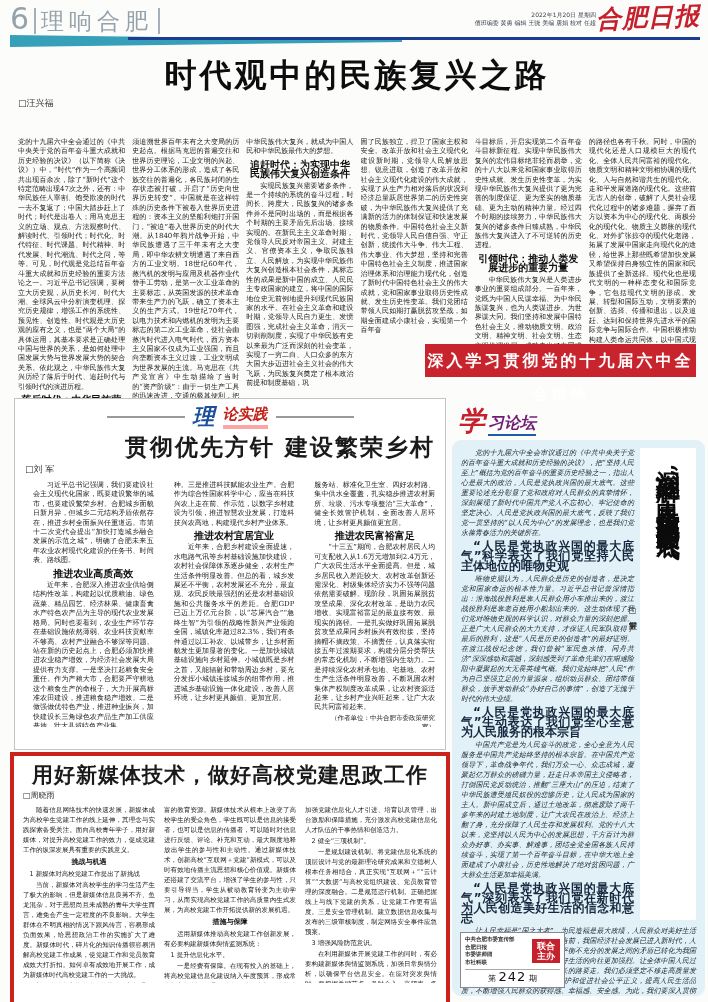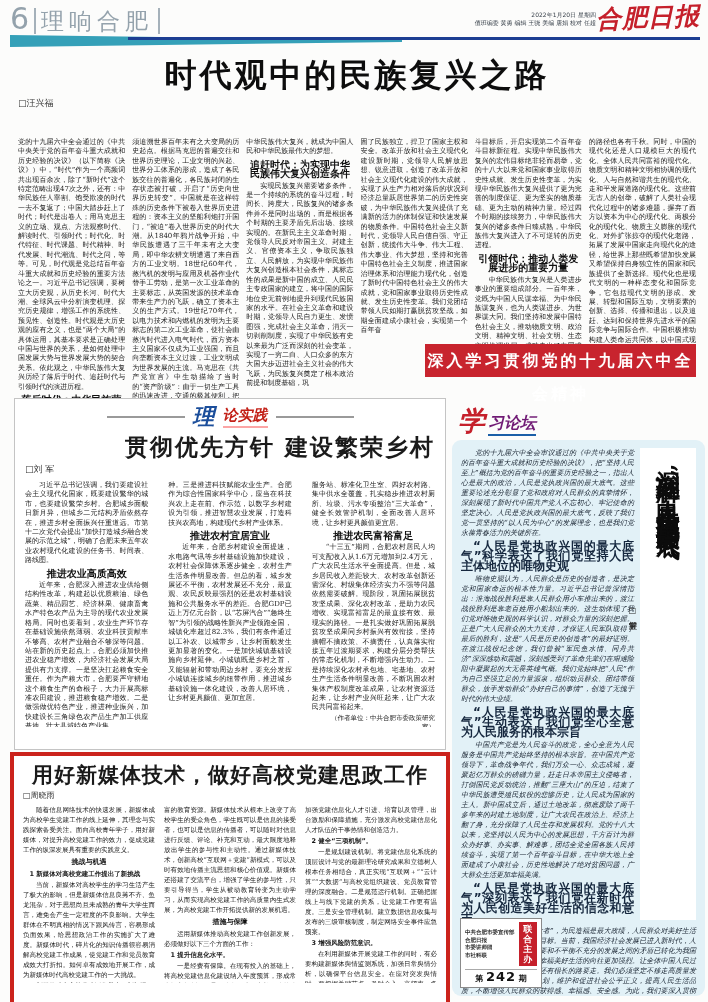--- a/index.html
+++ b/index.html
@@ -33,60 +33,60 @@
        font-family:"DejaVu Sans",sans-serif;color:#111;}
   .banner{position:absolute;left:407px;top:288px;width:271px;height:33px;background:#c8242e;color:#fff;
           font-size:16px;font-weight:bold;letter-spacing:3px;text-align:center;line-height:33px;z-index:5;}
   
   .theory{position:absolute;top:398px;left:14px;width:432px;height:352px;border:1px solid #c4c4c4;
           box-sizing:border-box;background:#fff;padding:5px 10px;}
   .tlogo{display:flex;align-items:center;justify-content:center;gap:8px;height:26px;}
   .rule{width:78px;height:2px;background:#9a9a9a;}
   .tlogo .big{font-family:"DejaVu Serif",serif;font-style:italic;font-weight:bold;font-size:22px;color:#1b4e9b;}
   .tlogo .rest{font-family:"DejaVu Serif",serif;font-style:italic;font-weight:bold;font-size:15px;color:#c32017;
-               border-bottom:2px solid #fca5a5;padding-bottom:1px;}
+               border-bottom:4px solid #fca5a5;padding-bottom:1px;}
   .theory h2{margin:4px 0 0;text-align:right;font-size:23px;line-height:27px;font-weight:bold;letter-spacing:2px;}
   .theory .byline{margin:2px 0 5px;}
-  .theory .cols{display:flex;gap:20px;}
+  .theory .cols{display:flex;gap:20px;margin-left:8px;}
   .theory .col{height:246px;}
   .author{text-align:right;text-indent:0;font-size:6.5px;color:#222;}
   
   .media{position:absolute;top:752px;left:10px;width:440px;height:290px;border:4px solid #cb231c;
          box-sizing:border-box;background:#fff;padding:5px 9px;}
   .media h2{margin:2px 0 0;text-align:center;font-size:21px;line-height:25px;font-weight:bold;letter-spacing:1px;}
   .media .byline{margin:2px 0 4px;font-size:8px;}
   .media .cols{display:flex;gap:9px;}
   .media .col{height:178px;font-size:6.5px;line-height:10px;}
   .media .sub{font-size:7px;margin:2px 0;}
-  .mitem{font-weight:bold;text-indent:1em;margin:1px 0;font-family:"DejaVu Sans",sans-serif;}
+  .mitem{font-weight:normal;text-indent:1em;margin:1px 0;font-family:"DejaVu Sans",sans-serif;}
   
   .forum{position:absolute;top:400px;left:452px;width:253px;height:600px;}
   .flogo{height:36px;margin-left:6px;display:flex;align-items:flex-end;gap:3px;}
   .flogo .big{font-family:"DejaVu Serif",serif;font-style:italic;font-weight:bold;font-size:27px;line-height:30px;color:#c5202b;}
   .flogo .rest{font-family:Liberation Serif, serif;font-style:italic;font-weight:bold;font-size:16px;line-height:20px;
                color:#701a75;border-bottom:2px solid #1b5fa8;padding-bottom:1px;}
   .panel{position:relative;margin-top:4px;height:556px;background:#e2f1f7;border-radius:9px;
          box-sizing:border-box;padding:8px 9px;overflow:hidden;
          font-family:"DejaVu Serif",serif;font-style:italic;font-size:7px;line-height:10px;text-align:justify;color:#15202e;}
   .vstrip{float:right;width:56px;height:472px;background:#fff;margin:0 0 5px 6px;position:relative;}
   .vtitle{position:absolute;top:4px;left:50%;transform:translateX(-50%);writing-mode:vertical-rl;
           font-family:"DejaVu Serif",serif;font-style:normal;font-weight:700;font-size:24px;letter-spacing:3px;color:#0c0c0c;}
   .vbyline{position:absolute;top:158px;left:-13px;writing-mode:vertical-rl;font-style:normal;
            font-family:"DejaVu Sans",sans-serif;font-size:8px;color:#222;}
   .fp{margin:0 0 2px;text-indent:2em;}
   .fsub{font-family:"DejaVu Sans",sans-serif;font-style:normal;font-weight:bold;color:#16283f;
         margin:3px 0;text-indent:1em;font-size:12px;line-height:10px;}
-  .pubbox{position:absolute;left:8px;bottom:8px;width:82px;background:#fff;border:1px solid #8a8a8a;
+  .pubbox{position:absolute;left:8px;bottom:8px;width:105px;background:#fff;border:1px solid #8a8a8a;
           padding:3px 4px;font-style:normal;font-family:"DejaVu Sans",sans-serif;z-index:6;box-sizing:border-box;}
   .pub-row{display:flex;gap:4px;align-items:center;}
   .pub-orgs{flex:1;}
   .pub-orgs div{font-size:5.5px;line-height:7.5px;font-weight:bold;color:#2c2c2c;white-space:nowrap;}
   .joint{background:#c5202b;color:#fff;width:24px;padding:2px 2px;font-size:9px;line-height:10px;
          font-weight:bold;text-align:center;}
-  .issue{border-top:1px solid #aaa;margin-top:3px;padding-top:2px;text-align:center;font-size:8px;font-weight:bold;color:#111;}
+  .issue{border-top:1px solid #aaa;margin-top:3px;padding-top:2px;text-align:center;font-size:8px;font-weight:normal;color:#111;}
   .issue .num{font-size:13px;letter-spacing:1px;}
 </style>
 </head>
 <body>
 
 <div class="page">
 
   <div class="masthead">
     <div class="mh-left">
       <span class="pageno">6</span>
@@ -174,21 +174,21 @@
         <p>随着信息网络技术的快速发展，新媒体成为高校学生党建工作的线上延伸，其理念与实践探索备受关注。面向高校青年学子，用好新媒体，对提升高校党建工作的效力，促成党建工作的纵深发展具有重要的实践意义。</p>
         <div class="sub">挑战与机遇</div>
         <div class="mitem">1 新媒体对高校党建工作提出了新挑战</div>
         <p>当前，新媒体对高校学生的学习生活产生了极大的影响，但是新媒体信息良莠不齐、鱼龙混杂，对于思想尚且未成熟的青年大学生而言，难免会产生一定程度的不良影响。大学生群体在不明真相的情况下跟风传言，容易形成负面效果，给思想政治工作的实施扩大了难度。新媒体时代，碎片化的知识传播很容易消解高校党建工作成果，使党建工作和党员教育成效大打折扣。如何卓有成效地开展工作，成为新媒体时代高校党建工作的一大挑战。</p>
         <div class="mitem">2 新媒体助力高校党建工作带来了新机遇</div>
         <p>新时代，高校党建工作应当适时保持适应新形势，不断增强时效性、针对性。网络让信息传播更为全面、更为便捷，高校党建工作者由此获得更全面、更及时的初始信息并更加丰</p>
       </div>
       <div class="col">
         <p class="noind">富的教育资源。新媒体技术从根本上改变了高校学生的受众角色，学生既可以是信息的接受者，也可以是信息的传播者，可以随时对信息进行反馈、评论、补充和互动，最大限度地释放出学生的参与性和主动性。通过新媒体技术，创新高校“互联网＋党建”新模式，可以及时有效地传播主流思想和核心价值观。新媒体还搭建了交流平台，增强了学生的参与性，只要引导得当，学生从被动教育转变为主动学习，从而实现高校党建工作的高质量内生式发展，为高校党建工作开拓提供新的发展机遇。</p>
         <div class="sub">措施与保障</div>
-        <p>运用新媒体推动高校党建工作创新发展，必须做好以下三个方面的工作：</p>
+        <p>运用新媒体推动高校党建工作创新发展，有必要构建新媒体舆情监测系统：</p>
         <div class="mitem">1 提升信息化水平。</div>
         <p>一是经费有保障。在现有投入的基础上，将高校党建信息化建设纳入年度预算，形成常态投入机制。二是硬件有保障。完善硬件基础设施建设的规划与投入，构建合理、完善、稳定的党建信息化环境，提升党建系统通信网络覆盖率。三是人才有保障，</p>
       </div>
       <div class="col">
         <p class="noind">加强党建信息化人才引进、培育以及管理，出台激励和保障措施，充分激发高校党建信息化人才队伍的干事热情和创造活力。</p>
         <div class="mitem">2 健全“三项机制”。</div>
         <p>一是规划建设机制。将党建信息化系统的顶层设计与党的最新理论研究成果和立德树人根本任务相结合，真正实现“互联网＋”“云计算”“大数据”与高校党组织建设、党员教育管理的深度融合。二是规范运行机制。正确把握线上与线下党建的关系，让党建工作更有温度。三是安全管理机制。建立数据信息收集与发布的三级审核制度，制定网络安全事件应急预案。</p>
         <div class="mitem">3 增强风险防范意识。</div>
         <p>在利用新媒体开展党建工作的同时，有必要构建新媒体舆情监测系统，加强日常舆情分析，以确保平台信息安全。在应对突发舆情时，要把握关键节点，及时介入，高频率、多渠道、有针对性地进行回应，对舆论进行积极有效地引导。</p>
 

